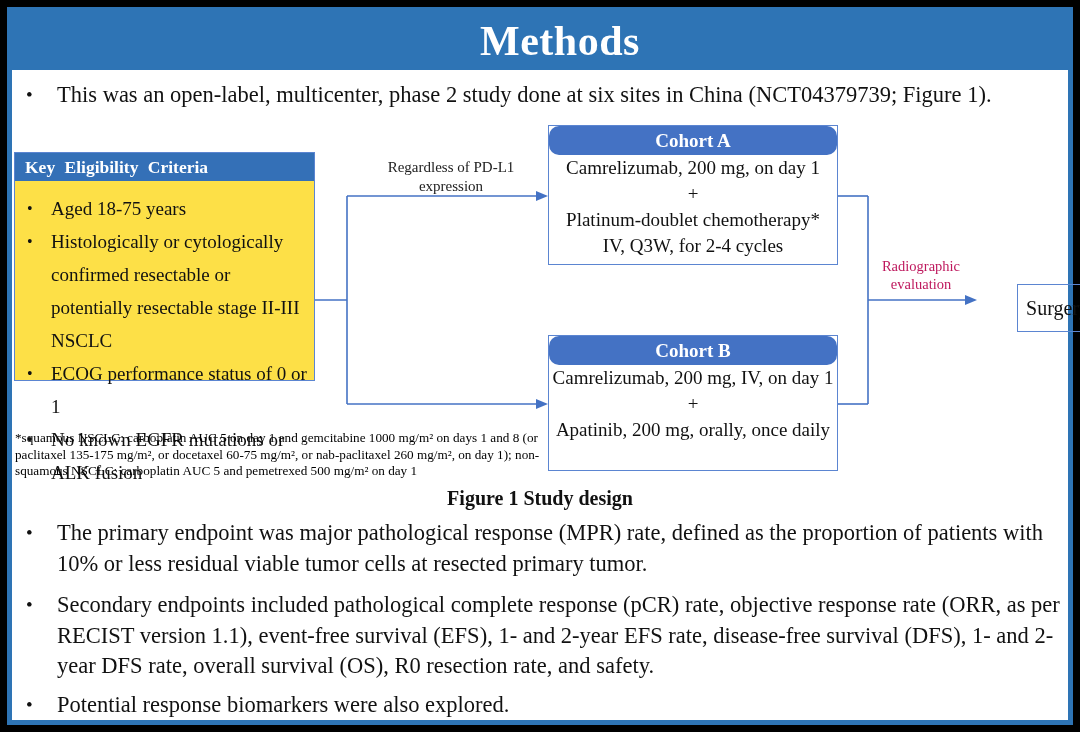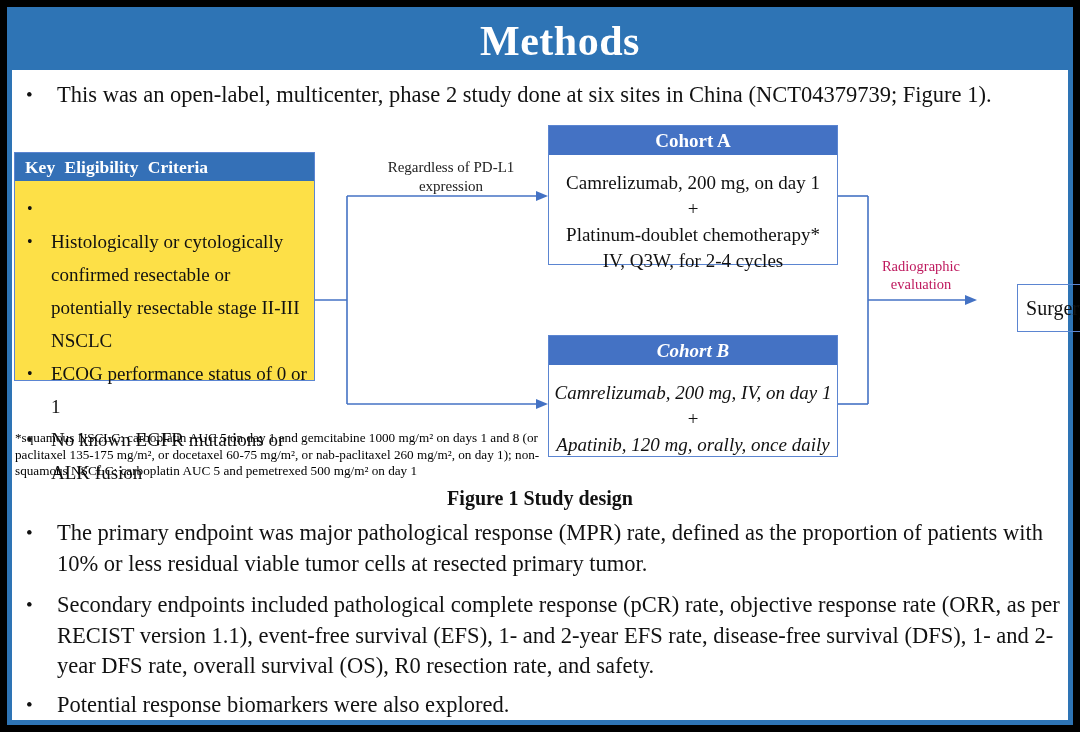--- a/index.html
+++ b/index.html
@@ -54,26 +54,26 @@
     position:absolute;text-align:center;font-size:15px;line-height:19px;color:#222;
   }
   .label-a{left:358px;top:146px;width:162px;}
   .label-b{left:352px;top:334px;width:178px;line-height:19.5px;}
 
   .cohort-box{
     position:absolute;left:536px;width:290px;box-sizing:border-box;
     border:1.5px solid #5B85D1;background:#fff;
   }
   .cohort-a{top:113px;height:140px;}
-  .cohort-b{top:323px;height:122px;font-style:italic;}
+  .cohort-b{top:323px;height:136px;}
   .cohort-header{
     height:29px;background:#4472C4;color:#fff;font-weight:bold;font-size:19px;
-    line-height:29px;text-align:center;
+    line-height:29px;text-align:center;border-radius:10px;
   }
-  .cohort-body{padding-top:15px;text-align:center;font-size:19px;line-height:26px;}
+  .cohort-body{padding-top:0;text-align:center;font-size:19px;line-height:26px;}
 
   .eval-label{
     position:absolute;left:859px;top:246px;width:100px;text-align:center;
     font-size:14.5px;line-height:17.5px;color:#be185d;
   }
   .surgery-box{
     position:absolute;left:1005px;top:272px;width:81px;height:48px;box-sizing:border-box;
     border:1.5px solid #5B85D1;display:flex;align-items:center;justify-content:center;
     font-size:20px;
   }
@@ -112,20 +112,21 @@
       <polygon points="524,387 536,392 524,397"></polygon>
       <polygon points="953,283 965,288 953,293"></polygon>
     </g>
   </svg>
 
   <div class="elig-box">
     <div class="elig-header">Key Eligibility Criteria</div>
     <div class="elig-body">
       <div class="elig-item">
         <span class="marker2">•</span>
+        <span class="etext">Aged 18-75 years</span>
       </div>
       <div class="elig-item">
         <span class="marker2">•</span>
         <span class="etext">Histologically or cytologically confirmed resectable or potentially resectable stage II-III NSCLC</span>
       </div>
       <div class="elig-item">
         <span class="marker2">•</span>
         <span class="etext">ECOG performance status of 0 or 1</span>
       </div>
       <div class="elig-item">
@@ -147,21 +148,21 @@
       <div>Platinum-doublet chemotherapy*</div>
       <div>IV, Q3W, for 2-4 cycles</div>
     </div>
   </div>
 
   <div class="cohort-box cohort-b">
     <div class="cohort-header">Cohort B</div>
     <div class="cohort-body">
       <div>Camrelizumab, 200 mg, IV, on day 1</div>
       <div>+</div>
-      <div>Apatinib, 120 mg, orally, once daily</div>
+      <div>Apatinib, 200 mg, orally, once daily</div>
     </div>
   </div>
 
   <div class="eval-label">Radiographic evaluation</div>
 
   <div class="surgery-box">
     <span>Surgery</span>
   </div>
 
   <div class="caption">Figure 1 Study design</div>

